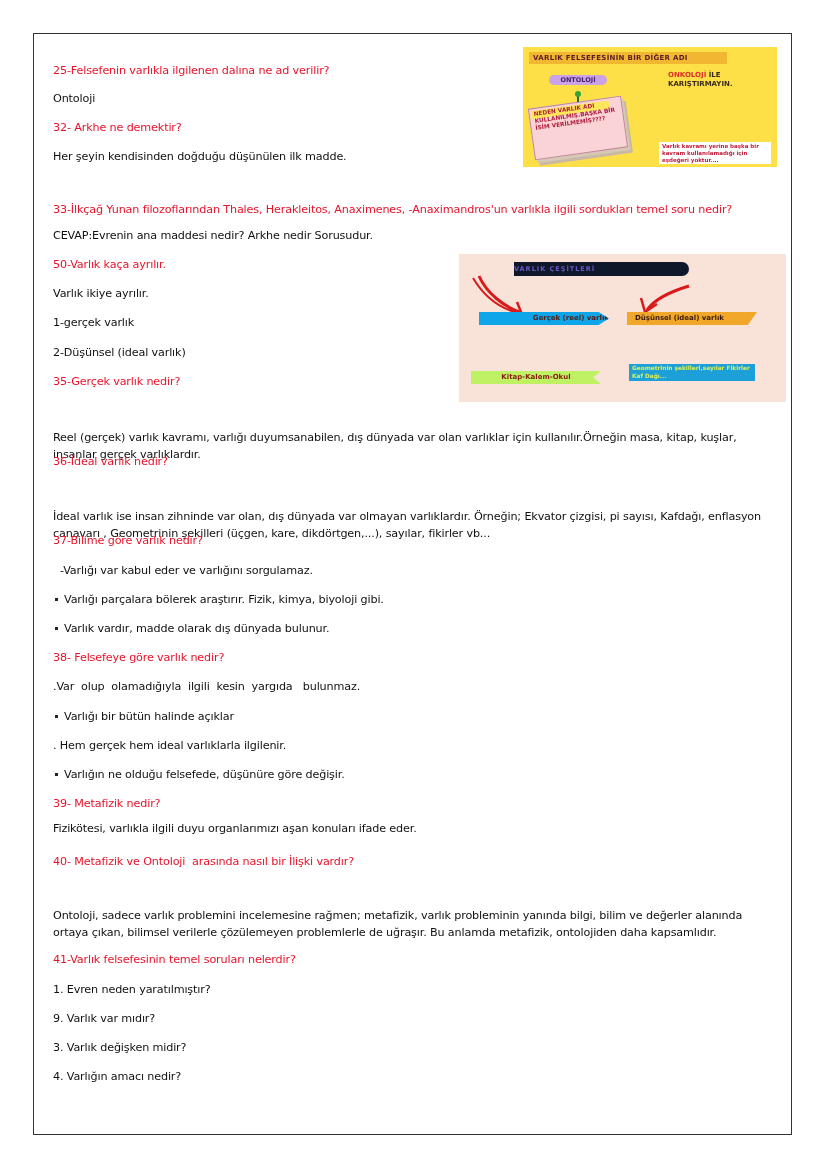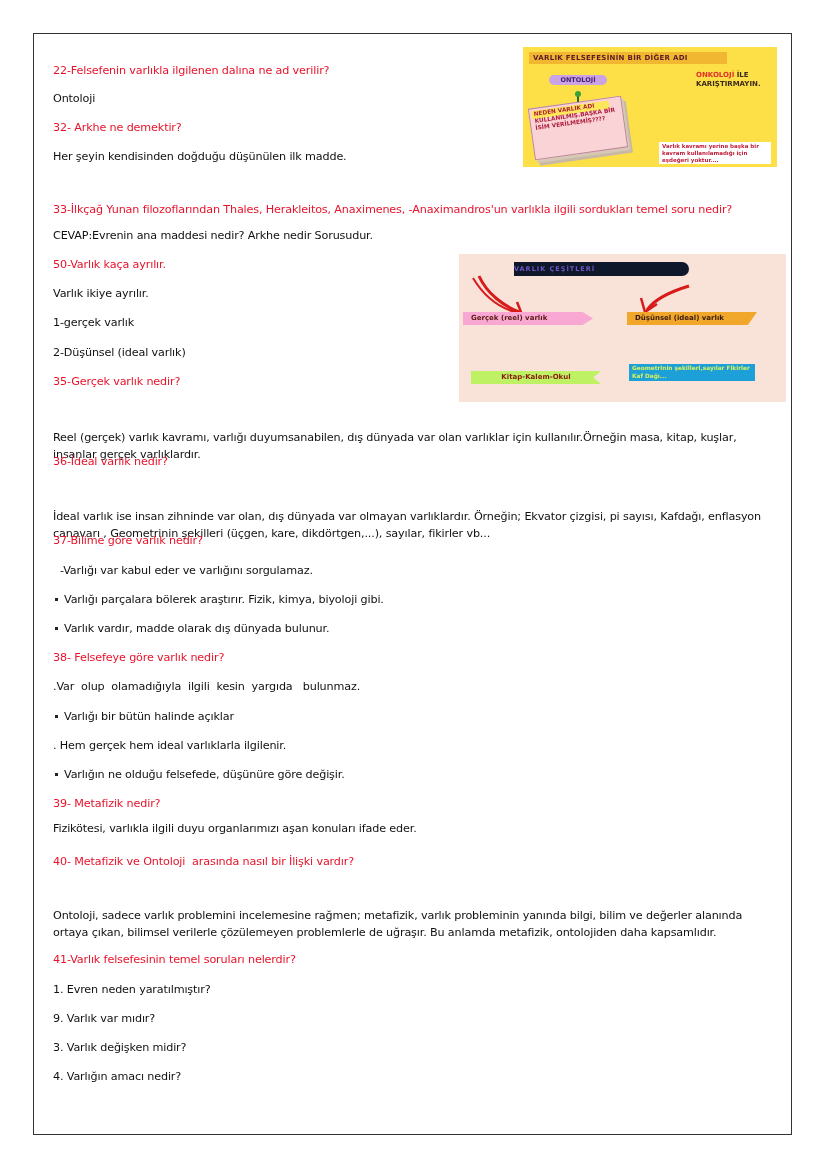--- a/index.html
+++ b/index.html
@@ -11,38 +11,38 @@
   .q { color: #e8132b; }
   .wrap { white-space: normal; width: 712px; line-height: 17px; margin-top: 24px; }
   .bul { display: inline-block; width: 3px; height: 3px; background: #222; margin: 0 6px 2px 2px; vertical-align: middle; }
 
   
   .img1 { position: absolute; left: 523px; top: 47px; width: 254px; height: 120px; background: #fde047; }
   .img1 .title-bar { position: absolute; left: 6px; top: 5px; width: 198px; height: 12px; background: #f2b731;
                      font-size: 7px; font-weight: bold; color: #5a1a2a; line-height: 12px; padding-left: 4px; box-sizing: border-box; letter-spacing: 0.3px;}
   .img1 .pill { position: absolute; left: 26px; top: 28px; width: 58px; height: 10px; border-radius: 6px; background: #c9a3e6;
                 font-size: 6.5px; font-weight: bold; color: #4a1f6b; text-align: center; line-height: 10px; }
-  .img1 .warn { position: absolute; left: 145px; top: 24px; font-size: 7px; font-weight: bold; color: #3a2a1a; line-height: 9px; margin-left: 28px; }
+  .img1 .warn { position: absolute; left: 145px; top: 24px; font-size: 7px; font-weight: bold; color: #3a2a1a; line-height: 9px; }
   .img1 .warn .red { color: #e0302b; }
   .img1 .note { position: absolute; left: 8px; top: 55px; width: 92px; height: 50px; background: #f9d3d6;
                 transform: rotate(-8deg); border: 1px solid #b89; box-shadow: 2px 3px 0 #d7c8b6, 4px 6px 0 #c8b8a4; }
   .img1 .note .hl { position: absolute; left: 2px; top: 2px; width: 78px; height: 8px; background: #fde65a; }
   .img1 .note .ntext { position: absolute; left: 4px; top: 2px; font-size: 5.8px; font-weight: bold; color: #b01e3c; line-height: 7px; width: 88px; }
   .img1 .pin { position: absolute; left: 52px; top: 44px; width: 6px; height: 6px; border-radius: 50%; background: #3aa23a; }
   .img1 .pinstick { position: absolute; left: 54px; top: 49px; width: 1.5px; height: 6px; background: #2a6a2a; }
   .img1 .answer { position: absolute; left: 136px; top: 95px; width: 112px; height: 22px; background: #fff;
                   font-size: 5.5px; font-weight: bold; color: #c01c3a; line-height: 7px; padding: 1px 3px; box-sizing: border-box; }
 
   
   .img2 { position: absolute; left: 459px; top: 254px; width: 327px; height: 148px; background: #f9e2d8; }
   .img2 .banner { position: absolute; left: 55px; top: 8px; width: 175px; height: 14px; background: #0f172a; border-radius: 0 8px 8px 0;
                   font-size: 6.5px; font-weight: bold; color: #6a56c0; text-align: left; line-height: 14px; letter-spacing: 1px; }
   .img2 .ribbon { position: absolute; height: 13px; font-size: 7px; font-weight: bold; line-height: 13px; padding-left: 8px; box-sizing: border-box; }
-  .img2 .r1 { left: 4px; top: 58px; width: 130px; background: #f9a8d4; color: #5a1a10;
-              clip-path: polygon(0 0, 92% 0, 100% 50%, 92% 100%, 0 100%); }
+  .img2 .r1 { left: 20px; top: 58px; width: 130px; background: #0ea5e9; color: #5a1a10;
+              clip-path: polygon(0 0, 92% 0, 100% 50%, 92% 100%, 0 100%); text-align: right; }
   .img2 .r2 { left: 168px; top: 58px; width: 130px; background: #f0a72a; color: #3a1a10;
               clip-path: polygon(0 0, 100% 0, 93% 100%, 0 100%); }
   .img2 .r3 { left: 12px; top: 117px; width: 130px; background: #bef264; color: #8a1a10; text-align: center; padding-left: 0;
               clip-path: polygon(0 0, 100% 0, 94% 50%, 100% 100%, 0 100%); }
   .img2 .r4 { left: 170px; top: 110px; width: 126px; height: 17px; background: #1d9fd8; color: #d9f25a; font-size: 5.8px; line-height: 7.5px; padding: 1px 3px; }
   .img2 svg { position: absolute; left: 0; top: 0; }
 </style>
 </head>
 <body>
 
@@ -72,21 +72,21 @@
     <path d="M230 32 C 210 38, 195 46, 188 56" stroke="#d81a1a" stroke-width="3" fill="none"></path>
     <path d="M182 44 L 186 58 L 198 50" stroke="#d81a1a" stroke-width="2.5" fill="none"></path>
   </svg>
   <div class="banner">VARLIK ÇEŞİTLERİ</div>
   <div class="ribbon r1">Gerçek (reel) varlık</div>
   <div class="ribbon r2">Düşünsel (ideal) varlık</div>
   <div class="ribbon r3">Kitap-Kalem-Okul</div>
   <div class="ribbon r4">Geometrinin şekilleri,sayılar Fikirler Kaf Dağı...</div>
 </div>
 
-<div class="line q" style="top:64px">22-Felsefenin varlıkla ilgilenen dalına ne ad verilir?</div>
+<div class="line q" style="top:64px">25-Felsefenin varlıkla ilgilenen dalına ne ad verilir?</div>
 <div class="line" style="top:92px">Ontoloji</div>
 <div class="line q" style="top:121px">32- Arkhe ne demektir?</div>
 <div class="line" style="top:150px">Her şeyin kendisinden doğduğu düşünülen ilk madde.</div>
 
 <div class="line q wrap" style="top:177px">33-İlkçağ Yunan filozoflarından Thales, Herakleitos, Anaximenes, -Anaximandros'un varlıkla ilgili sordukları temel soru nedir?</div>
 <div class="line" style="top:229px">CEVAP:Evrenin ana maddesi nedir? Arkhe nedir Sorusudur.</div>
 
 <div class="line q" style="top:258px">50-Varlık kaça ayrılır.</div>
 <div class="line" style="top:287px">Varlık ikiye ayrılır.</div>
 <div class="line" style="top:316px">1-gerçek varlık</div>

